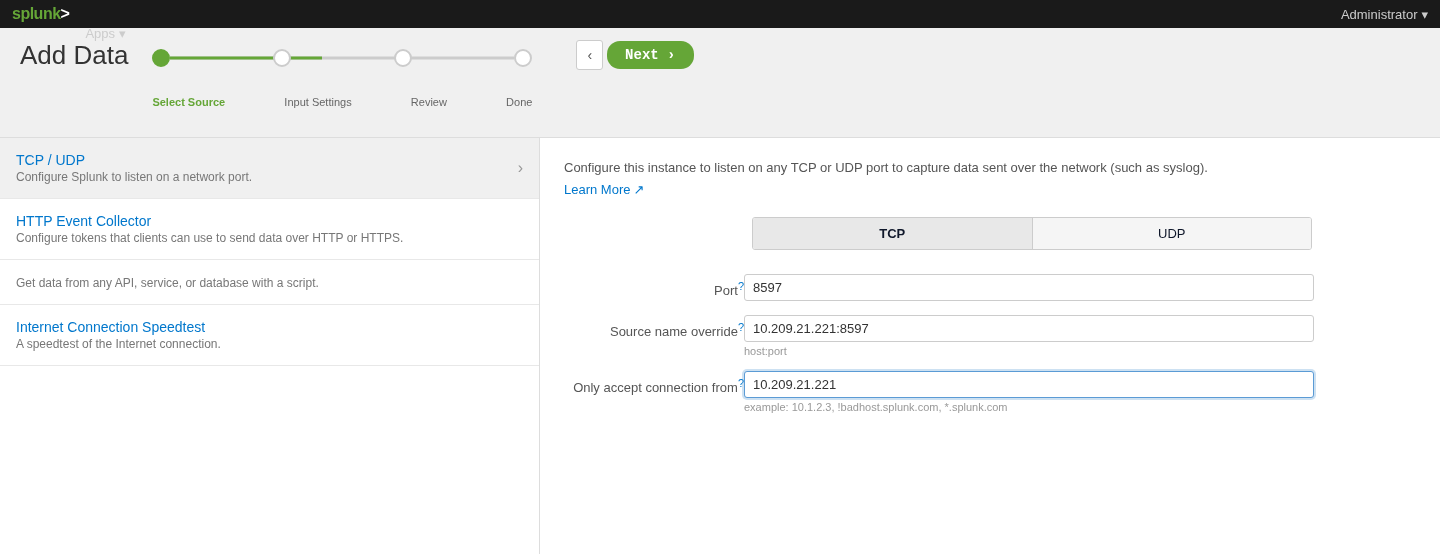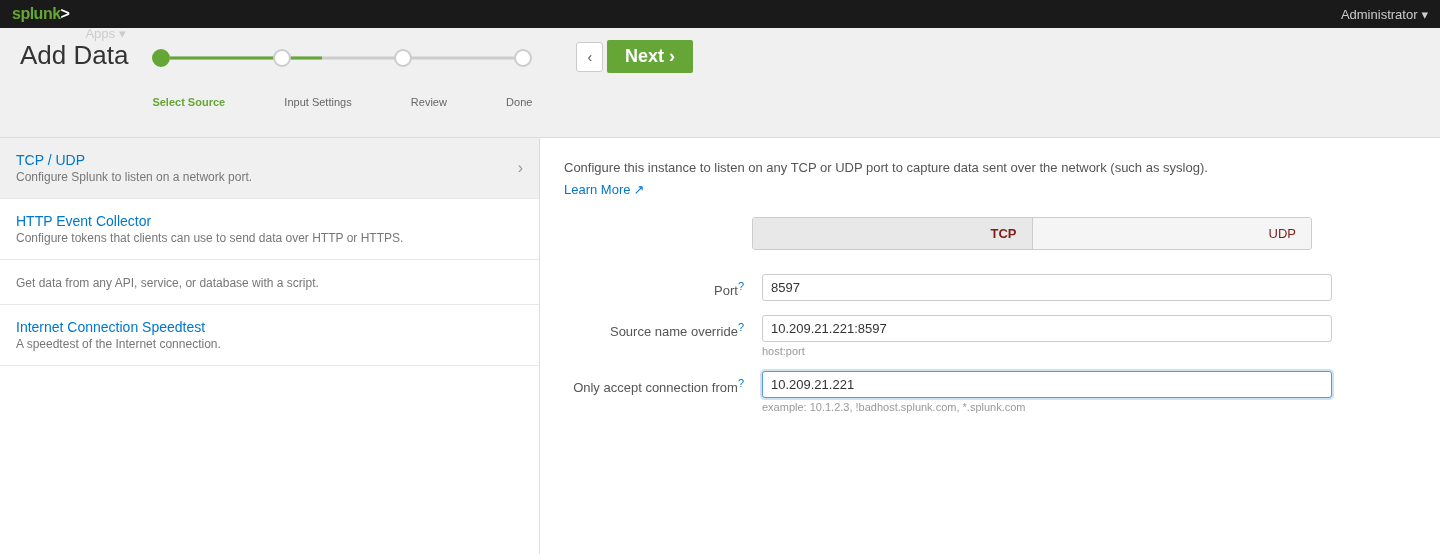--- a/index.html
+++ b/index.html
@@ -129,27 +129,28 @@
       border-radius: 3px;
       cursor: pointer;
       font-size: 14px;
       color: #555;
     }
     .btn-next {
       background: #65a637;
       color: #fff;
       border: none;
       padding: 6px 18px;
-      border-radius: 2px;
+      border-radius: 13px;
       cursor: pointer;
-      font-size: 18px;
+      font-size: 14px;
       font-weight: bold;
       display: flex;
       align-items: center;
       gap: 4px;
+      font-family: Liberation Mono, monospace;
     }
 
     
     .main-layout {
       display: flex;
       height: calc(554px - 28px - 66px);
       overflow: hidden;
     }
 
     
@@ -215,37 +216,37 @@
       display: flex;
       border: 1px solid #ccc;
       border-radius: 3px;
       overflow: hidden;
       width: 560px;
       margin-bottom: 24px;
     }
     .toggle-btn {
       flex: 1;
       padding: 8px 15px;
-      text-align: right;
+      text-align: center;
       background: #f5f5f5;
       border: none;
       cursor: pointer;
       font-size: 13px;
-      color: #7f1d1d;
+      color: #0f172a;
       border-right: 1px solid #ccc;
     }
     .toggle-btn:last-child { border-right: none; }
     .toggle-btn.active { background: #e8e8e8; font-weight: bold; }
 
     
     .form-row {
       display: flex;
       align-items: flex-start;
       margin-bottom: 14px;
-      gap: 18px;
+      gap: 0;
     }
     .form-label {
       width: 180px;
       text-align: right;
       padding-top: 6px;
       font-size: 13px;
       color: #555;
       flex-shrink: 0;
     }
     .form-label sup {

